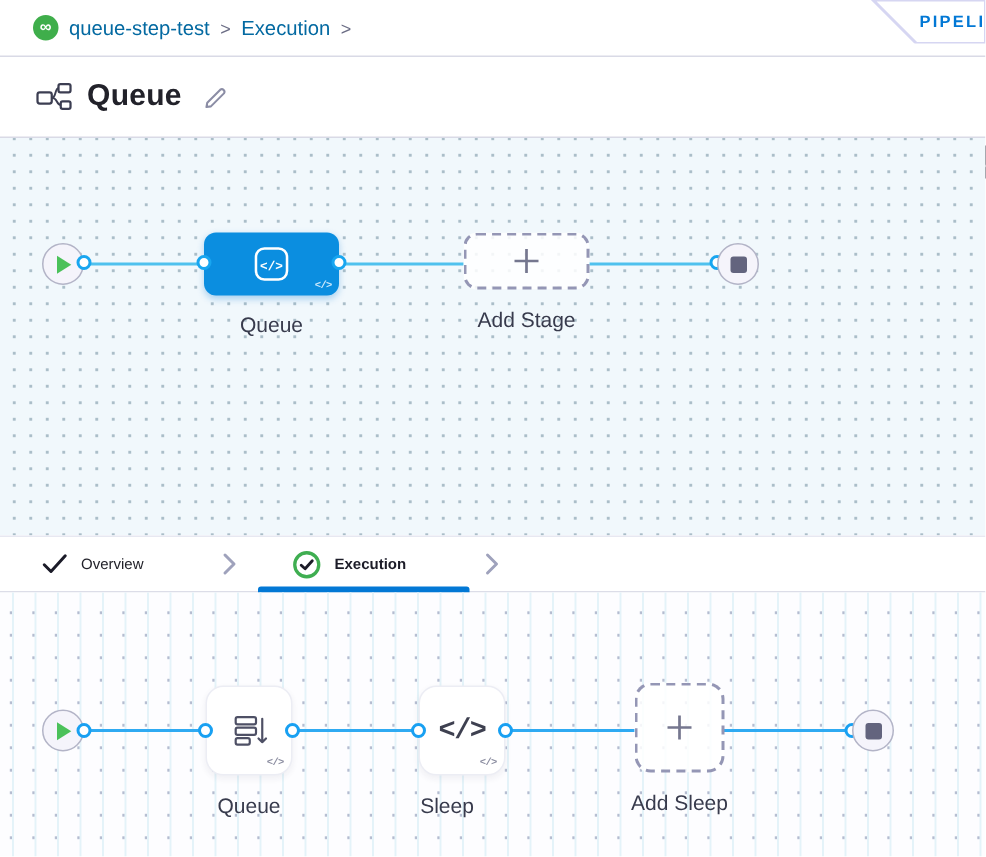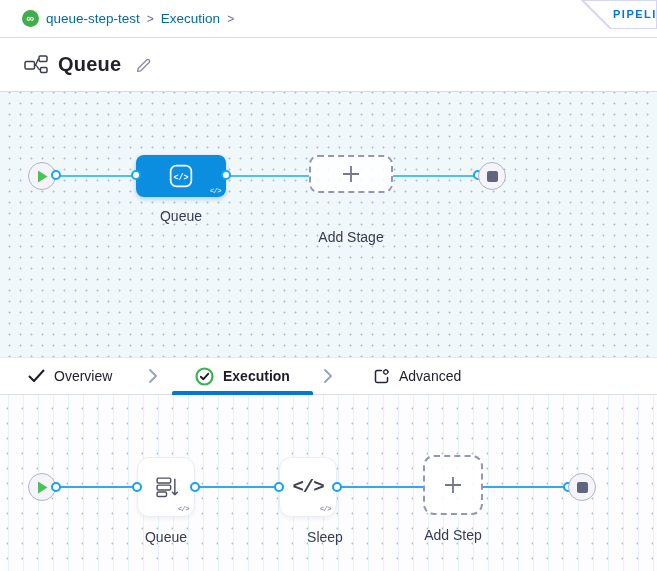--- a/index.html
+++ b/index.html
@@ -109,21 +109,21 @@
     font-family:"Liberation Mono",monospace;
   }
 
   
   .tab-bar{
     position:absolute;top:357px;left:0;width:657px;height:38px;background:#fff;
     border-top:1px solid #e7e8f1;border-bottom:1px solid #dcdde8;box-sizing:border-box;
   }
   .tab-item{
     position:absolute;top:0;height:36px;display:flex;align-items:center;gap:9px;
-    font-size:14px;color:#22222a;cursor:pointer;
+    font-size:10px;color:#22222a;cursor:pointer;
   }
   .tab-item.active{font-weight:bold;color:#1c1c28;}
   .tab-chevron{position:absolute;top:10px;}
   .tab-underline{
     position:absolute;left:172px;bottom:-1px;width:141px;height:4px;
     background:#0278d5;border-radius:2px 2px 0 0;
   }
 </style>
 </head>
 <body>
@@ -183,21 +183,21 @@
     </div>
     <div class="port" style="left:131px;top:78px;"></div>
     <div class="port" style="left:221px;top:78px;"></div>
     <div class="node-label" style="left:136px;top:116px;width:90px;">Queue</div>
 
     <div class="dashed-node" style="left:309px;top:63px;width:84px;height:38px;">
       <svg width="18" height="18" viewBox="0 0 18 18">
         <path d="M9 1 V17 M1 9 H17" stroke="#75778f" stroke-width="1.8"></path>
       </svg>
     </div>
-    <div class="node-label" style="left:300px;top:113px;width:102px;margin-top:24px;">Add Stage</div>
+    <div class="node-label" style="left:300px;top:113px;width:102px;">Add Stage</div>
 
     <div class="port" style="left:473px;top:78px;"></div>
     <div class="endnode" style="left:478px;top:70px;">
       <span class="stop-sq"></span>
     </div>
   </div>
 
   <div class="tab-bar">
     <div class="tab-item" style="left:28px;">
       <svg width="17" height="14" viewBox="0 0 17 14">
@@ -216,28 +216,20 @@
         <path d="M5.8 9.8 L8.4 12.2 L13.2 6.8" stroke="#1c1c28" stroke-width="1.9" fill="none" stroke-linecap="round" stroke-linejoin="round"></path>
       </svg>
       <span>Execution</span>
     </div>
     <div class="tab-underline"></div>
 
     <svg class="tab-chevron" style="left:323px;" width="10" height="16" viewBox="0 0 10 16">
       <path d="M2 2 L8 8 L2 14" stroke="#9fa2bc" stroke-width="2" fill="none" stroke-linecap="round" stroke-linejoin="round"></path>
     </svg>
 
-    <div class="tab-item" style="left:373px;">
-      <svg width="17" height="17" viewBox="0 0 17 17">
-        <path d="M14.5 9.5 V12.7 A1.8 1.8 0 0 1 12.7 14.5 H4.3 A1.8 1.8 0 0 1 2.5 12.7 V4.3 A1.8 1.8 0 0 1 4.3 2.5 H8.3" stroke="#23243a" stroke-width="1.5" fill="none" stroke-linecap="round"></path>
-        <circle cx="12.8" cy="3.9" r="2.1" stroke="#23243a" stroke-width="1.2" fill="none"></circle>
-        <path d="M12.8 0.9 V1.8 M12.8 6 V6.9 M9.8 3.9 H10.7 M14.9 3.9 H15.8" stroke="#23243a" stroke-width="1.1"></path>
-      </svg>
-      <span>Advanced</span>
-    </div>
   </div>
 
   <div class="exec-canvas">
     <div class="edge" style="left:56px;top:91px;width:81px;"></div>
     <div class="edge" style="left:195px;top:91px;width:84px;"></div>
     <div class="edge" style="left:337px;top:91px;width:86px;"></div>
     <div class="edge" style="left:481px;top:91px;width:87px;"></div>
 
     <div class="endnode" style="left:28px;top:78px;">
       <svg width="11" height="13" viewBox="0 0 11 13">
@@ -258,28 +250,28 @@
     <div class="port" style="left:132px;top:87px;"></div>
     <div class="port" style="left:190px;top:87px;"></div>
     <div class="node-label" style="left:137px;top:134px;width:58px;">Queue</div>
 
     <div class="step-card" style="left:279px;top:62px;">
       <span class="code-glyph">&lt;/&gt;</span>
       <span class="mini-code">&lt;/&gt;</span>
     </div>
     <div class="port" style="left:274px;top:87px;"></div>
     <div class="port" style="left:332px;top:87px;"></div>
-    <div class="node-label" style="left:296px;top:134px;width:58px;">Sleep</div>
+    <div class="node-label" style="left:269px;top:134px;width:58px;">Sleep</div>
 
     <div class="dashed-node" style="left:423px;top:60px;width:60px;height:60px;border-radius:11px;">
       <svg width="18" height="18" viewBox="0 0 18 18">
         <path d="M9 1 V17 M1 9 H17" stroke="#75778f" stroke-width="1.8"></path>
       </svg>
     </div>
-    <div class="node-label" style="left:404px;top:132px;width:98px;">Add Step</div>
+    <div class="node-label" style="left:404px;top:132px;width:98px;">Add Sleep</div>
 
     <div class="port" style="left:563px;top:87px;"></div>
     <div class="endnode" style="left:568px;top:78px;">
       <span class="stop-sq"></span>
     </div>
   </div>
 
 </div>
 
 </body></html>

